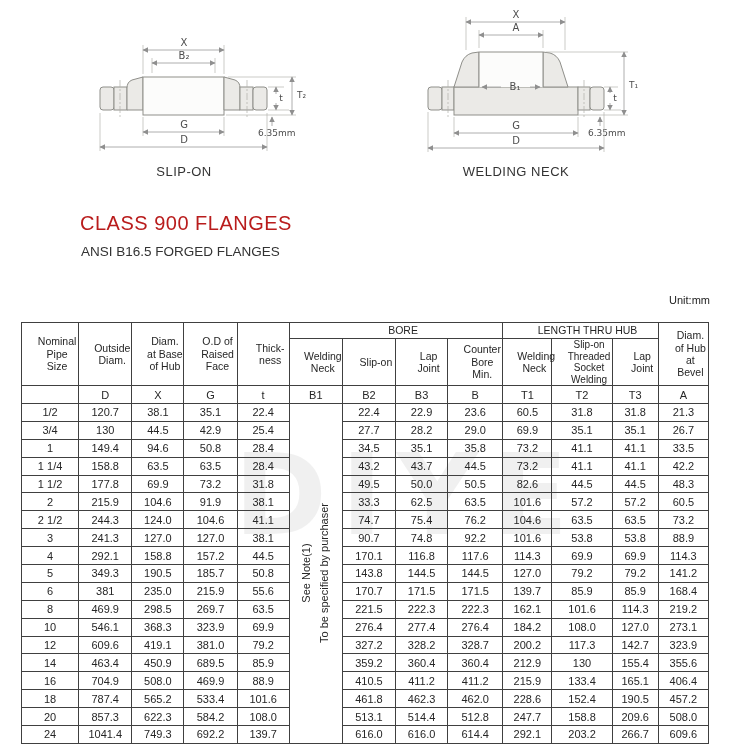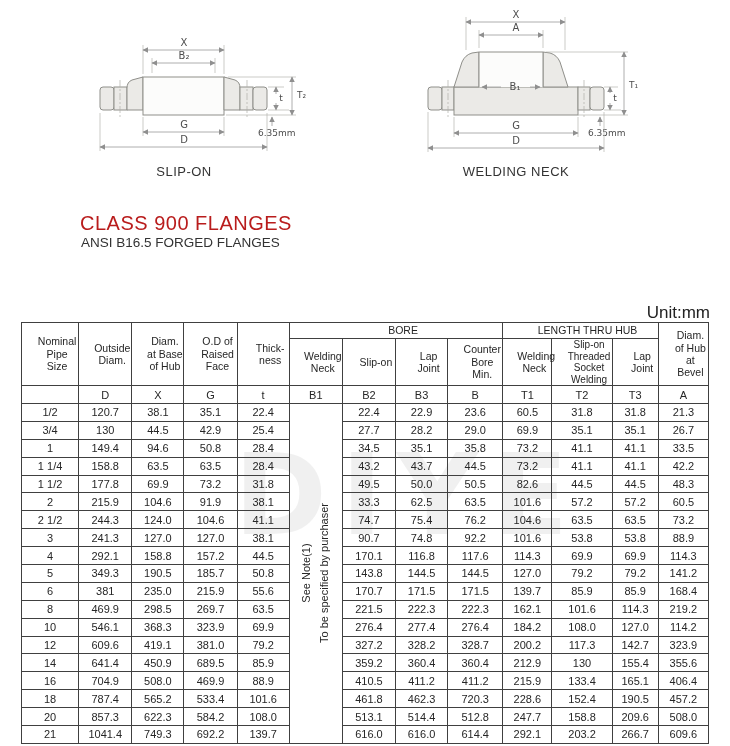--- a/index.html
+++ b/index.html
@@ -10,22 +10,22 @@
   .part{fill:#ebeae7;stroke:#8f8f8a;stroke-width:1;}
   .partlight{fill:#fcfcfb;stroke:#8f8f8a;stroke-width:1;}
   .dim{stroke:#9a9a9a;stroke-width:.8;fill:none;}
   .ext{stroke:#b4b4b0;stroke-width:.7;fill:none;}
   .cl{stroke:#b0b0ab;stroke-width:.7;fill:none;stroke-dasharray:7 2 2 2;}
   .dimtxt{font-family:"DejaVu Sans",sans-serif;font-size:10px;fill:#4d4d4d;}
   .dimtxt-sm{font-family:"DejaVu Sans",sans-serif;font-size:9px;fill:#4d4d4d;}
   .cap{font-family:"Liberation Sans",sans-serif;font-size:13px;fill:#333;letter-spacing:.5px;}
   
   .title{position:absolute;left:80px;top:212px;font-size:20px;color:#b91c1c;letter-spacing:.5px;}
-  .subtitle{position:absolute;left:81px;top:235px;font-size:13.5px;color:#333;}
-  .unit{position:absolute;right:20px;top:303px;font-size:17px;color:#222;margin-left:32px;}
+  .subtitle{position:absolute;left:81px;top:244px;font-size:13.5px;color:#333;}
+  .unit{position:absolute;right:20px;top:294px;font-size:11px;color:#222;margin-left:32px;}
   
   .watermark{position:absolute;left:234px;top:430px;font-size:112px;font-weight:bold;
              color:#9a9a9a;opacity:.14;letter-spacing:14px;z-index:0;
              font-family:"DejaVu Sans",sans-serif;}
   
   .tblwrap{position:absolute;left:21px;top:322px;z-index:1;}
   table.tbl{border-collapse:collapse;table-layout:fixed;width:688px;}
   .tbl th,.tbl td{border:1px solid #404040;padding:0;text-align:center;vertical-align:middle;
                   font-weight:normal;color:#262626;background:transparent;}
   .tbl thead th{font-size:10.5px;line-height:1.18;padding-left:14px;}
@@ -391,39 +391,39 @@
             <td>546.1</td>
             <td>368.3</td>
             <td>323.9</td>
             <td>69.9</td>
             <td>276.4</td>
             <td>277.4</td>
             <td>276.4</td>
             <td>184.2</td>
             <td>108.0</td>
             <td>127.0</td>
-            <td>114.2</td>
+            <td>273.1</td>
           </tr>
           <tr>
             <td>12</td>
             <td>609.6</td>
             <td>419.1</td>
             <td>381.0</td>
             <td>79.2</td>
             <td>327.2</td>
             <td>328.2</td>
             <td>328.7</td>
             <td>200.2</td>
             <td>117.3</td>
             <td>142.7</td>
             <td>323.9</td>
           </tr>
           <tr>
             <td>14</td>
-            <td>641.4</td>
+            <td>463.4</td>
             <td>450.9</td>
             <td>689.5</td>
             <td>85.9</td>
             <td>359.2</td>
             <td>360.4</td>
             <td>360.4</td>
             <td>212.9</td>
             <td>130</td>
             <td>155.4</td>
             <td>355.6</td>
@@ -443,42 +443,42 @@
             <td>406.4</td>
           </tr>
           <tr>
             <td>18</td>
             <td>787.4</td>
             <td>565.2</td>
             <td>533.4</td>
             <td>101.6</td>
             <td>461.8</td>
             <td>462.3</td>
-            <td>720.3</td>
+            <td>462.0</td>
             <td>228.6</td>
             <td>152.4</td>
             <td>190.5</td>
             <td>457.2</td>
           </tr>
           <tr>
             <td>20</td>
             <td>857.3</td>
             <td>622.3</td>
             <td>584.2</td>
             <td>108.0</td>
             <td>513.1</td>
             <td>514.4</td>
             <td>512.8</td>
             <td>247.7</td>
             <td>158.8</td>
             <td>209.6</td>
             <td>508.0</td>
           </tr>
           <tr>
-            <td>21</td>
+            <td>24</td>
             <td>1041.4</td>
             <td>749.3</td>
             <td>692.2</td>
             <td>139.7</td>
             <td>616.0</td>
             <td>616.0</td>
             <td>614.4</td>
             <td>292.1</td>
             <td>203.2</td>
             <td>266.7</td>

